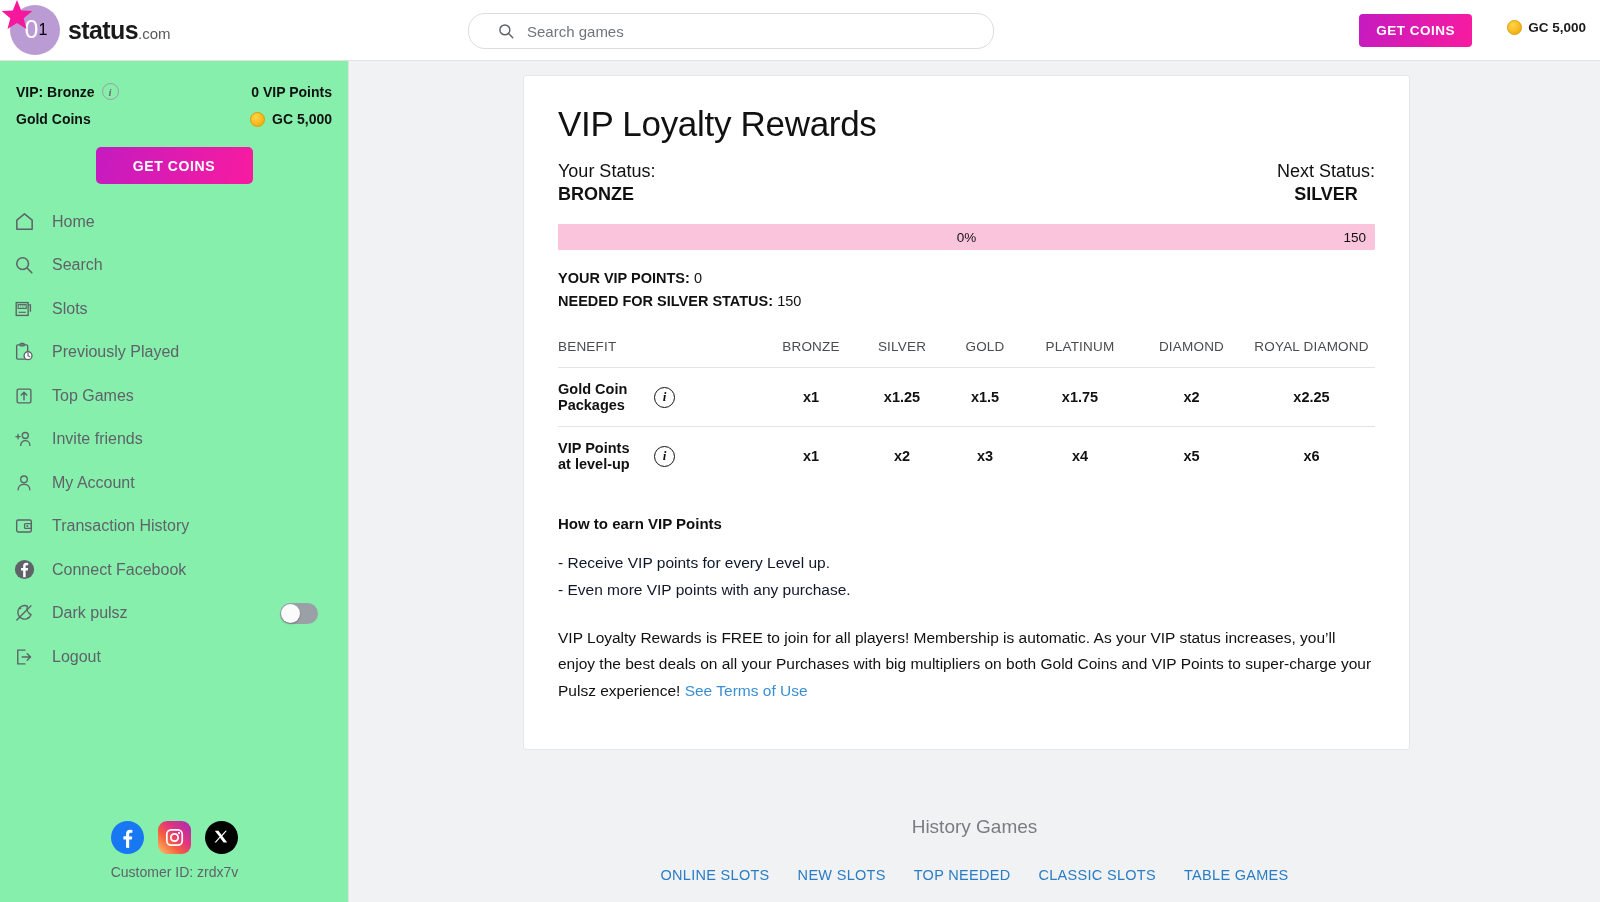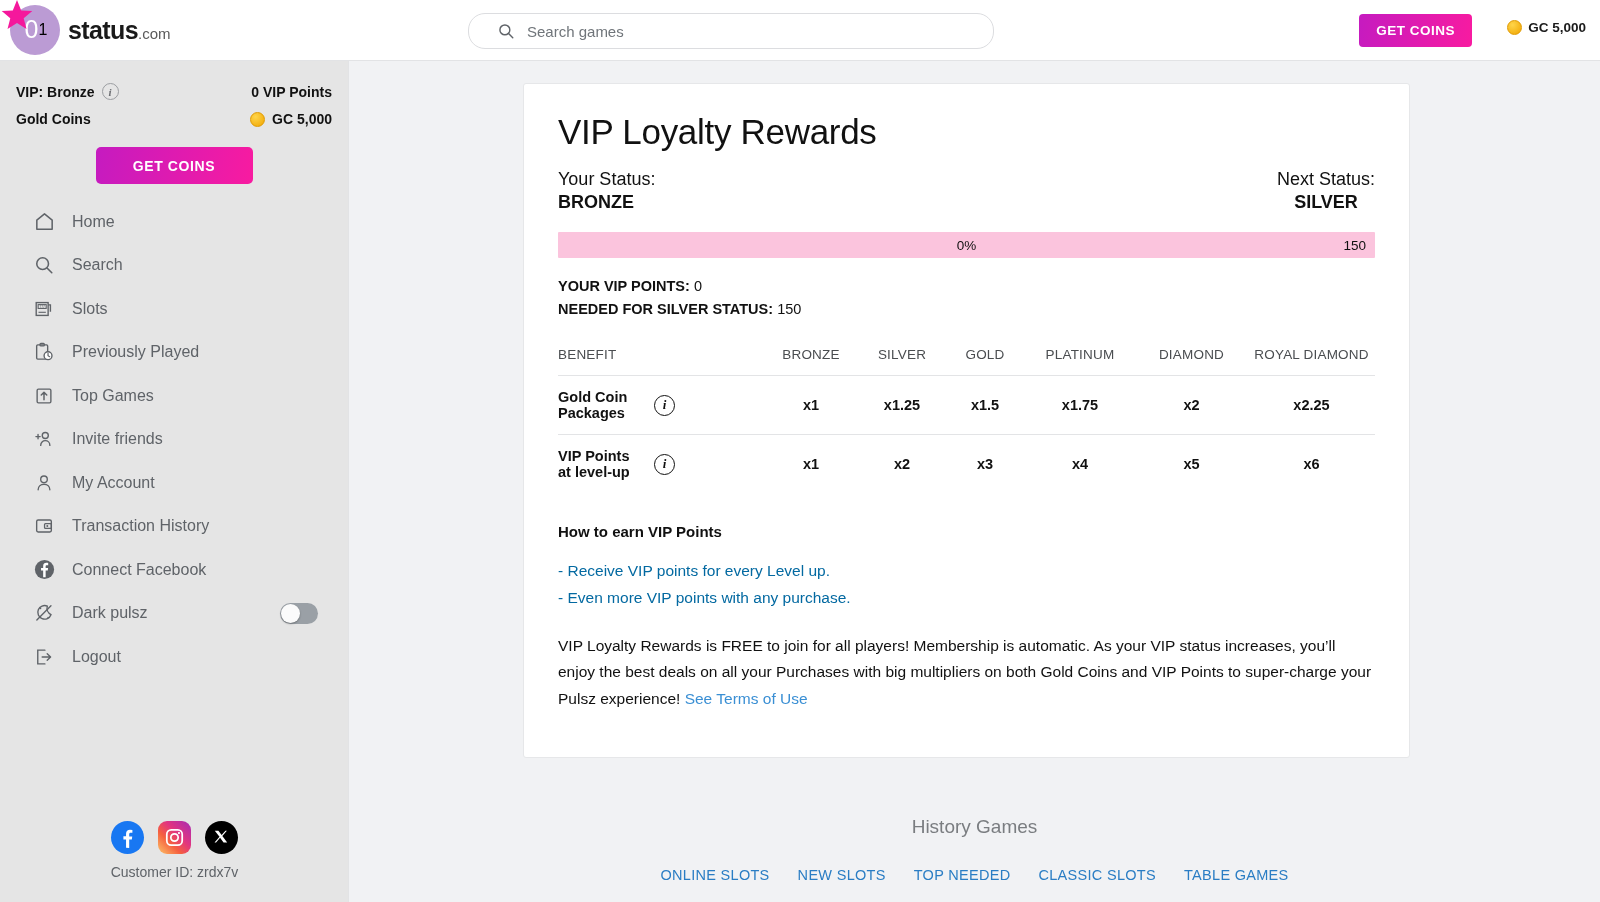--- a/index.html
+++ b/index.html
@@ -80,21 +80,21 @@
     width: 15px; height: 15px; border-radius: 50%;
     background: radial-gradient(circle at 35% 30%, #ffd54a, #f0a500);
     border: 1px solid #e09a00;
     display: inline-block; flex: 0 0 15px;
   }
 
   
   .sidebar {
     position: absolute; left: 0; top: 61px;
     width: 349px; height: 841px;
-    background: #e5e5e5;
+    background: #86efac;
     border-right: 1px solid #e2e3e5;
   }
   .vip-row {
     display: flex; align-items: center; justify-content: space-between;
     padding: 0 16px; height: 27px; margin-top: 17px;
   }
   .vip-left { display: flex; align-items: center; gap: 7px;
     font-size: 14px; font-weight: 700; color: #111; }
   .info-circle-grey {
     width: 17px; height: 17px; border-radius: 50%;
@@ -118,21 +118,21 @@
     background: linear-gradient(100deg, #c51bc0 0%, #f81ba0 100%);
     border: none; border-radius: 5px;
     color: #ffffff; font-size: 14px; font-weight: 700;
     letter-spacing: 0.6px; cursor: pointer;
     font-family: "Liberation Sans", sans-serif;
   }
 
   .nav { margin-top: 16px; }
   .nav-item {
     display: flex; align-items: center;
-    height: 43.5px; padding-left: 32px;
+    height: 43.5px; padding-left: 12px;
     cursor: pointer; position: relative;
   }
   .nav-ic {
     width: 24px; height: 24px; flex: 0 0 24px;
     display: flex; align-items: center; justify-content: center;
   }
   .nav-label {
     margin-left: 16px; font-size: 16px; color: #5f6368; font-weight: 400;
   }
   .toggle {
@@ -162,21 +162,21 @@
   }
 
   
   .main {
     position: absolute; left: 349px; top: 61px;
     width: 1251px; height: 841px;
     background: #f1f2f4;
     overflow: hidden;
   }
   .card {
-    position: absolute; left: 174px; top: 22px;
+    position: absolute; left: 174px; top: 14px;
     width: 887px; min-height: 675px;
     background: #ffffff;
     border: 1px solid #e6e7e9;
     border-radius: 3px;
     padding: 28px 34px 30px 34px;
   }
   .card-title {
     font-size: 35px; font-weight: 400; color: #111;
     letter-spacing: -0.3px; line-height: 1.15;
   }
@@ -227,21 +227,21 @@
     border: 1.6px solid #111; color: #111;
     font-size: 13px; font-weight: 700; font-style: italic;
     display: flex; align-items: center; justify-content: center;
     flex: 0 0 21px; cursor: pointer;
     font-family: "Liberation Serif", serif;
   }
 
   .howto {
     margin-top: 30px; font-size: 15px; font-weight: 700; color: #111;
   }
-  .bullets { margin-top: 18px; font-size: 15.5px; color: #0369a1; line-height: 1.72; }
+  .bullets { margin-top: 18px; font-size: 15.5px; color: #0f172a; line-height: 1.72; }
   .para { margin-top: 21px; font-size: 15.5px; color: #111; line-height: 1.72; }
   .para a { color: #3a8fd4; text-decoration: none; cursor: pointer; }
 
   .casino-title {
     position: absolute; left: 0; top: 755px; width: 1251px;
     text-align: center; font-size: 19px; color: #7a7d80;
   }
   .casino-links {
     position: absolute; left: 0; top: 806px; width: 1251px;
     display: flex; justify-content: center; gap: 28px;

